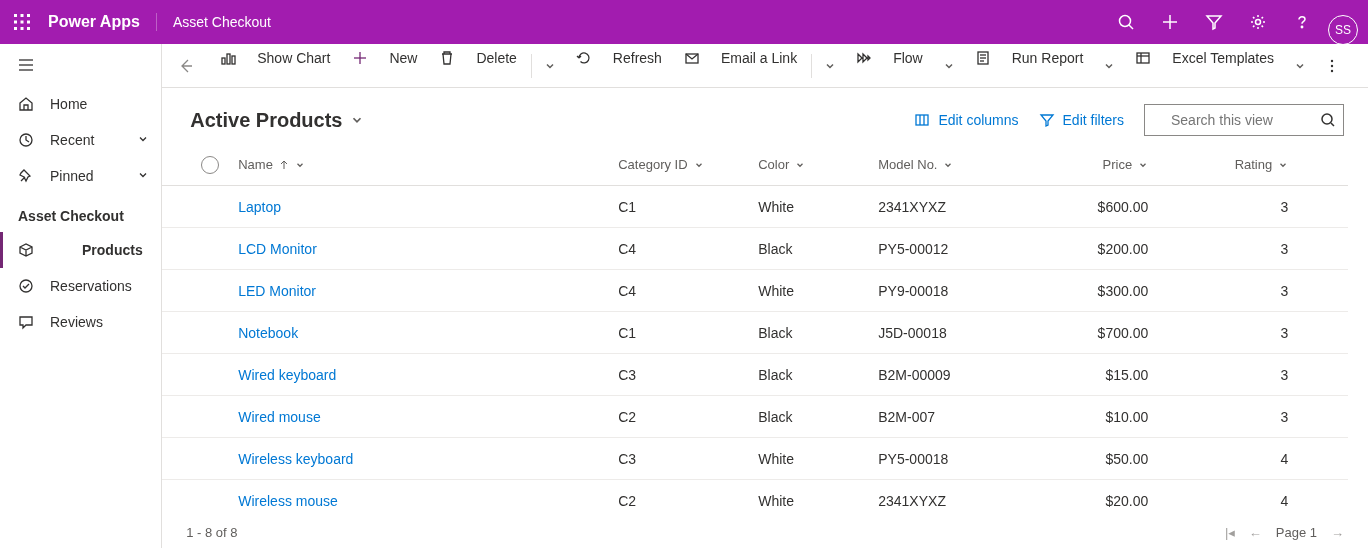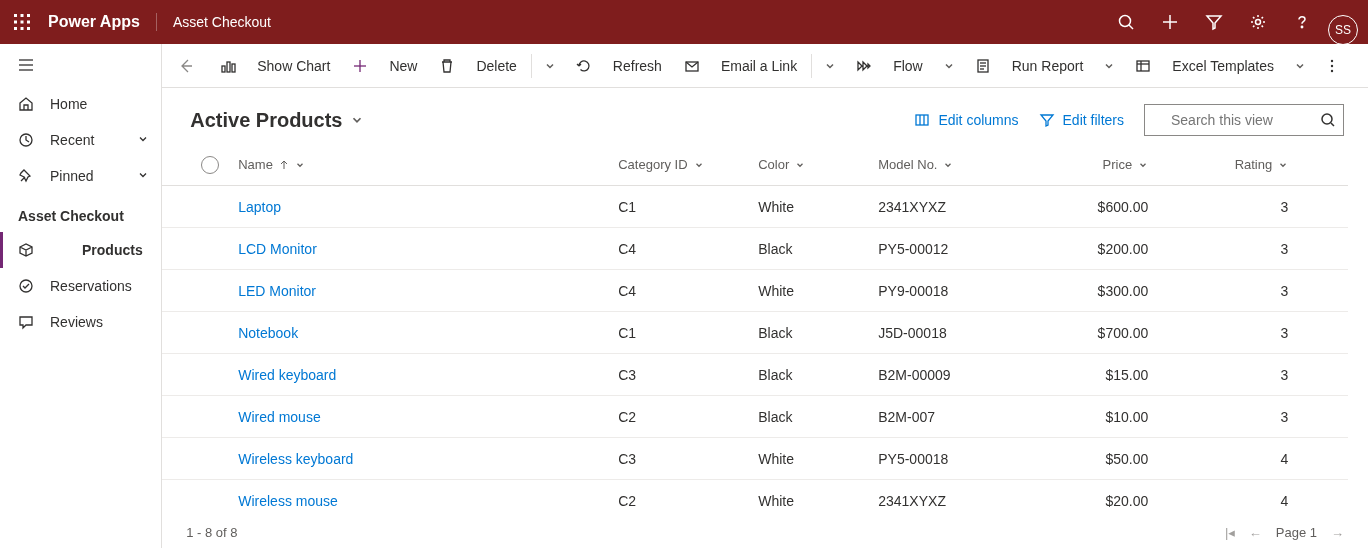--- a/index.html
+++ b/index.html
@@ -1,18 +1,18 @@
 <!DOCTYPE html>
 <html><head>
   <meta charset="utf-8">
   <style>
     * { margin: 0; padding: 0; box-sizing: border-box; }
     body { font-family: "Segoe UI", -apple-system, sans-serif; font-size: 14px; color: #323130; background: #fff; width: 1368px; height: 548px; overflow: hidden; }
     
-    .header { height: 44px; background: #7f1d1d; display: flex; align-items: center; color: #fff; }
+    .header { height: 44px; background: #a21caf; display: flex; align-items: center; color: #fff; }
     .waffle { width: 44px; height: 44px; display: flex; align-items: center; justify-content: center; cursor: pointer; }
     .waffle svg { fill: #fff; }
     .brand { font-weight: 600; font-size: 16px; padding: 0 16px 0 4px; border-right: 1px solid rgba(255,255,255,0.3); }
     .header-subtitle { padding-left: 16px; font-size: 14px; }
     .header-right { margin-left: auto; display: flex; align-items: center; }
     .header-icon { width: 44px; height: 44px; display: flex; align-items: center; justify-content: center; cursor: pointer; }
     .header-icon svg { stroke: #fff; fill: none; stroke-width: 1.5; }
     .avatar { width: 30px; height: 30px; border: 1px solid #fff; border-radius: 50%; display: flex; align-items: center; justify-content: center; font-size: 12px; margin: 16px 10px 0 4px; cursor: pointer; }
     
     .app-body { display: flex; height: calc(100% - 44px); }
@@ -20,21 +20,21 @@
     .hamburger { height: 42px; display: flex; align-items: center; padding-left: 18px; cursor: pointer; }
     .nav-item { height: 36px; display: flex; align-items: center; padding-left: 18px; cursor: pointer; gap: 16px; position: relative; }
     .nav-item.active { background: #fff; font-weight: 600; gap: 48px; }
     .nav-item.active::before { content: ''; position: absolute; left: 0; top: 0; bottom: 0; width: 3px; background: #742774; }
     .nav-item .chev { margin-left: auto; margin-right: 12px; }
     .nav-item svg { stroke: #323130; fill: none; stroke-width: 1.3; }
     .nav-group { font-weight: 600; padding: 14px 0 8px 18px; font-size: 14px; }
     
     .main { flex: 1; display: flex; flex-direction: column; position: relative; }
     .cmdbar { height: 44px; border-bottom: 1px solid #e1dfdd; display: flex; align-items: center; padding: 0 8px; gap: 2px; }
-    .cmdbar-btn { height: 32px; display: flex; align-items: center; padding: 0 10px; gap: 21px; cursor: pointer; white-space: nowrap; }
+    .cmdbar-btn { height: 32px; display: flex; padding: 0 10px; gap: 21px; cursor: pointer; white-space: nowrap; }
     .cmdbar-btn svg { stroke: #323130; fill: none; stroke-width: 1.3; }
     .cmdbar-btn.new svg { stroke: #742774; }
     .cmd-chev { padding: 0 8px; height: 32px; display: flex; align-items: center; cursor: pointer; }
     .cmd-sep { width: 1px; height: 24px; background: #e1dfdd; margin: 0 2px; }
     .back-btn { width: 32px; height: 32px; display: flex; align-items: center; justify-content: center; cursor: pointer; margin-right: 6px; }
     .more-btn { margin-left: auto; width: 32px; height: 32px; display: flex; align-items: center; justify-content: center; cursor: pointer; margin-right: 12px; }
     
     .content-header { display: flex; align-items: center; padding: 16px 24px 8px 28px; gap: 12px; }
     .view-title { font-size: 20px; font-weight: 600; display: flex; align-items: center; gap: 8px; cursor: pointer; }
     .actions-right { margin-left: auto; display: flex; align-items: center; gap: 20px; }

